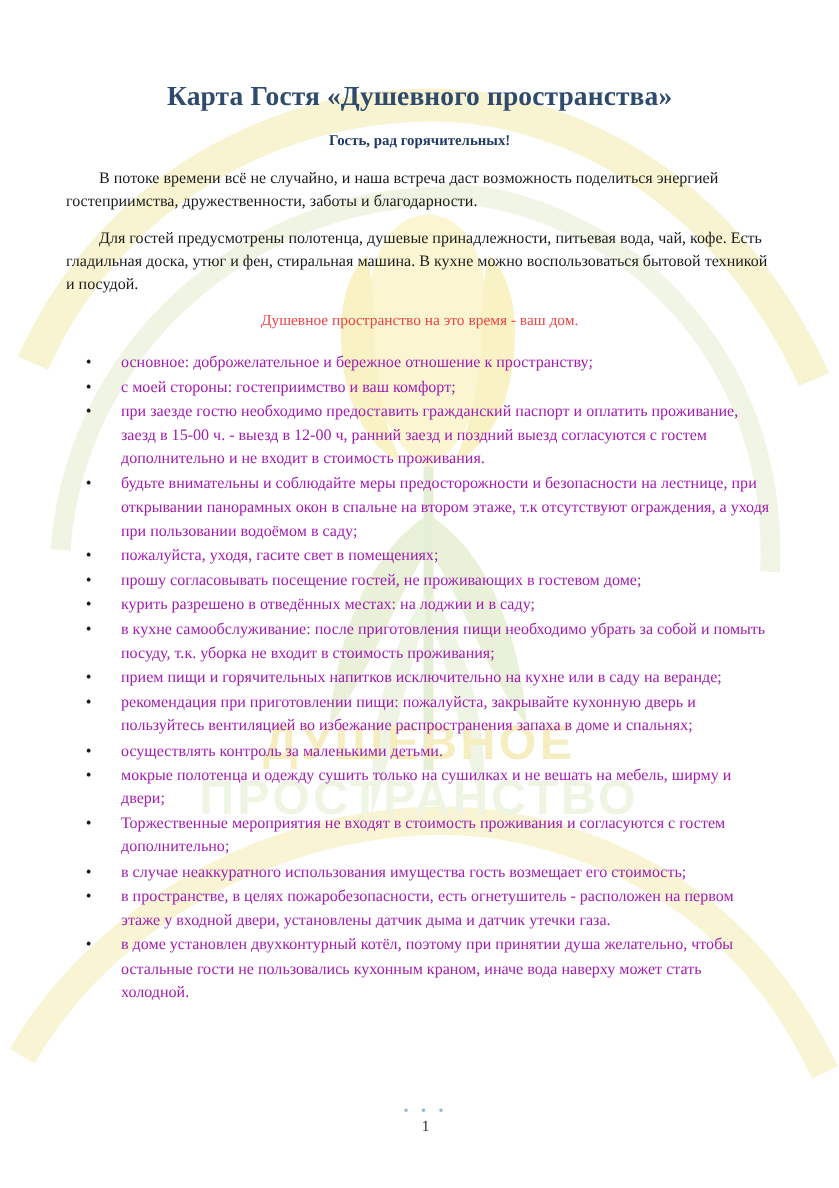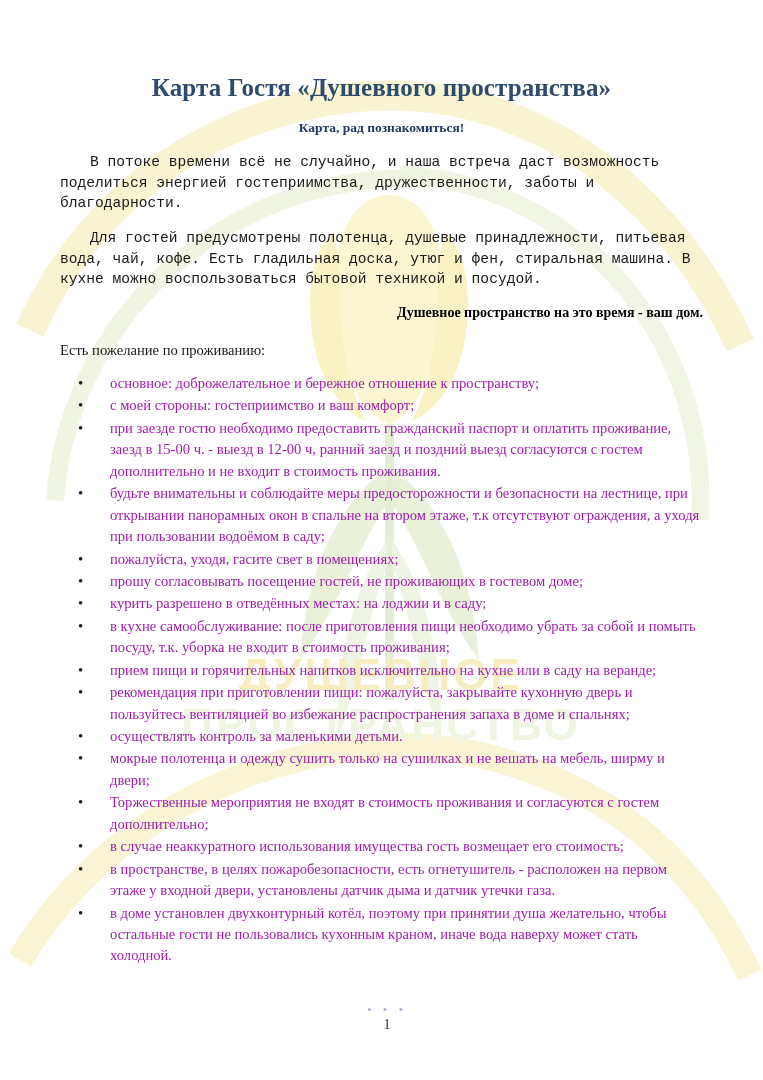--- a/index.html
+++ b/index.html
@@ -54,27 +54,27 @@
     line-height: 1.3;
   }
 
   .para {
     color: #1a1a1a;
     font-size: 14.6px;
     line-height: 1.42;
     margin: 0 0 14px 0;
     text-align: left;
   }
-  .para.indent { text-indent: 30px; font-family: Liberation Mono, monospace; }
+  .para.indent { text-indent: 30px; }
 
   .section-head {
-    text-align: right;
-    color: #000000;
+    text-align: center;
+    color: #ef4444;
     font-size: 14px;
-    font-weight: bold;
+    font-weight: normal;
     margin: 2px 0 18px 0;
     line-height: 1.3;
   }
 
   .lead-in {
     color: #1a1a1a;
     font-size: 14.6px;
     line-height: 1.42;
     margin: 0 0 12px 0;
   }
@@ -156,29 +156,28 @@
     </g>
 
     <text x="381" y="690" text-anchor="middle" fill="#f6eec0" font-family="Liberation Sans, sans-serif" font-size="44" font-weight="bold" letter-spacing="3">ДУШЕВНОЕ</text>
     <text x="381" y="740" text-anchor="middle" fill="#eef5e3" font-family="Liberation Sans, sans-serif" font-size="44" font-weight="bold" letter-spacing="3">ПРОСТРАНСТВО</text>
   </svg>
 
   <div class="content">
 
     <h1 class="doc-title">Карта Гостя «Душевного пространства»</h1>
 
-    <p class="subtitle">Карта, рад познакомиться!</p>
+    <p class="subtitle">Гость, рад горячительных!</p>
 
     <p class="para indent">В потоке времени всё не случайно, и наша встреча даст возможность поделиться энергией гостеприимства, дружественности, заботы и благодарности.</p>
 
     <p class="para indent">Для гостей предусмотрены полотенца, душевые принадлежности, питьевая вода, чай, кофе. Есть гладильная доска, утюг и фен, стиральная машина. В кухне можно воспользоваться бытовой техникой и посудой.</p>
 
     <p class="section-head">Душевное пространство на это время - ваш дом.</p>
 
-    <p class="lead-in">Есть пожелание по проживанию:</p>
 
     <ul class="rules">
       <li>основное: доброжелательное и бережное отношение к пространству;</li>
       <li>с моей стороны: гостеприимство и ваш комфорт;</li>
       <li>при заезде гостю необходимо предоставить гражданский паспорт и оплатить проживание, заезд в 15-00 ч. - выезд в 12-00 ч, ранний заезд и поздний выезд согласуются с гостем дополнительно и не входит в стоимость проживания.</li>
       <li>будьте внимательны и соблюдайте меры предосторожности и безопасности на лестнице, при открывании панорамных окон в спальне на втором этаже, т.к отсутствуют ограждения, а уходя при пользовании водоёмом в саду;</li>
       <li>пожалуйста, уходя, гасите свет в помещениях;</li>
       <li>прошу согласовывать  посещение гостей, не проживающих в гостевом доме;</li>
       <li>курить разрешено в отведённых местах: на лоджии и в саду;</li>
       <li>в кухне самообслуживание: после приготовления пищи  необходимо убрать за собой и помыть посуду, т.к. уборка не входит в стоимость проживания;</li>

